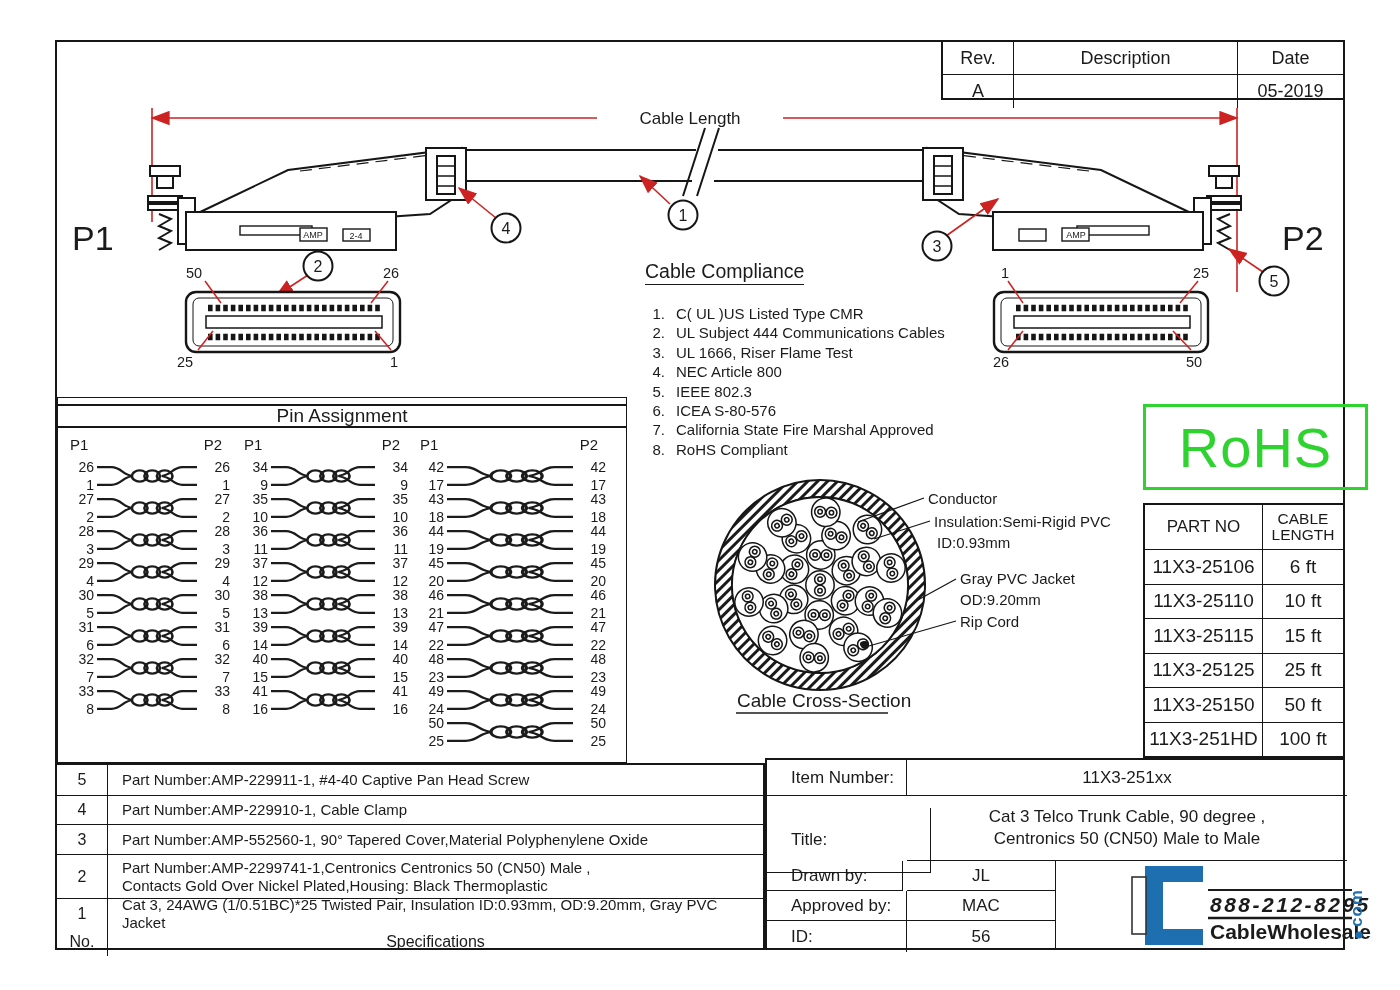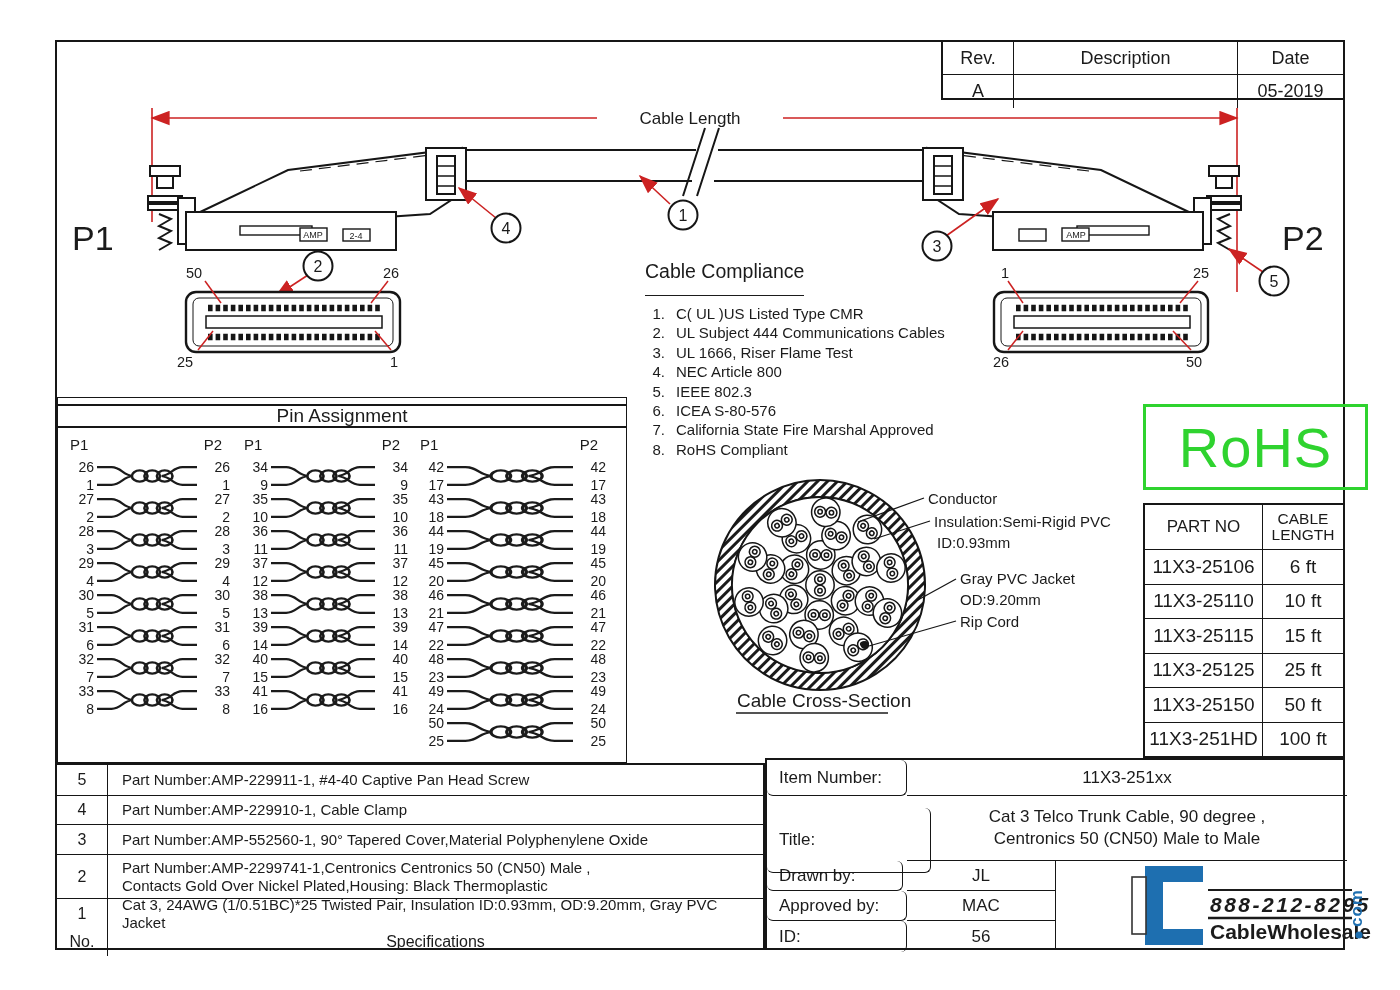--- a/index.html
+++ b/index.html
@@ -16,21 +16,21 @@
              display:grid;grid-template-rows:33px 33px;font-size:18px;}
   .rev-row{display:grid;grid-template-columns:70px 224px 1fr;}
   .rev-row > div{display:flex;align-items:center;justify-content:center;border-left:1.6px solid #161616;}
   .rev-row > div:first-child{border-left:none;}
   .rev-row.hdr > div{border-bottom:1.6px solid #161616;}
 
   
   #drawing{left:0;top:0;width:1400px;height:760px;}
 
   
-  #compliance-title{left:645px;top:260px;font-size:19.5px;border-bottom:1.6px solid #1b1b1b;padding-bottom:12px;}
+  #compliance-title{left:645px;top:260px;font-size:19.5px;border-bottom:1.6px solid #1b1b1b;padding-bottom:1px;}
   #compliance-list{left:645px;top:304px;width:340px;}
   .c-item{display:flex;font-size:15px;line-height:19.4px;}
   .c-num{width:20px;text-align:right;margin-right:11px;flex:none;}
 
   
   #pin-table{left:57px;top:397px;width:570px;height:366px;border:1.6px solid #161616;background:#fff;}
   #pin-title{position:absolute;left:0;top:6px;width:100%;height:24px;border-top:2.2px solid #161616;
              border-bottom:2.2px solid #161616;display:flex;align-items:center;justify-content:center;
              font-size:19px;box-sizing:border-box;}
   .pin-group{position:absolute;top:38px;}
@@ -65,21 +65,21 @@
   .srow{display:flex;border-bottom:1.6px solid #161616;}
   .srow:last-child{border-bottom:none;}
   .s-no{width:50px;border-right:1.6px solid #161616;display:flex;align-items:center;justify-content:center;font-size:16px;flex:none;}
   .s-txt{flex:1;display:flex;flex-direction:column;justify-content:center;padding-left:14px;font-size:15px;line-height:17.5px;}
   .s-foot{display:flex;flex:1;}
   .s-foot .s-lab{flex:1;display:flex;align-items:center;justify-content:center;font-size:16px;}
 
   
   #title-block{left:765px;top:758px;width:580px;height:192px;border:2px solid #161616;background:#fff;}
   #title-block .cell{position:absolute;box-sizing:border-box;display:flex;align-items:center;font-size:17px;}
-  #title-block .lab{padding-left:12px;border-radius:6px;}
+  #title-block .lab{padding-left:24px;}
   #title-block .ctr{justify-content:center;}
   #tb-title-val{flex-direction:column;line-height:22px;justify-content:center;text-align:center;}
 
   
   #logo-cell{position:absolute;left:288px;top:101px;width:290px;height:89px;border-left:1.6px solid #161616;padding-left:32px;}
   #logo-cell svg{display:block;}
 </style>
 </head>
 <body>
 

